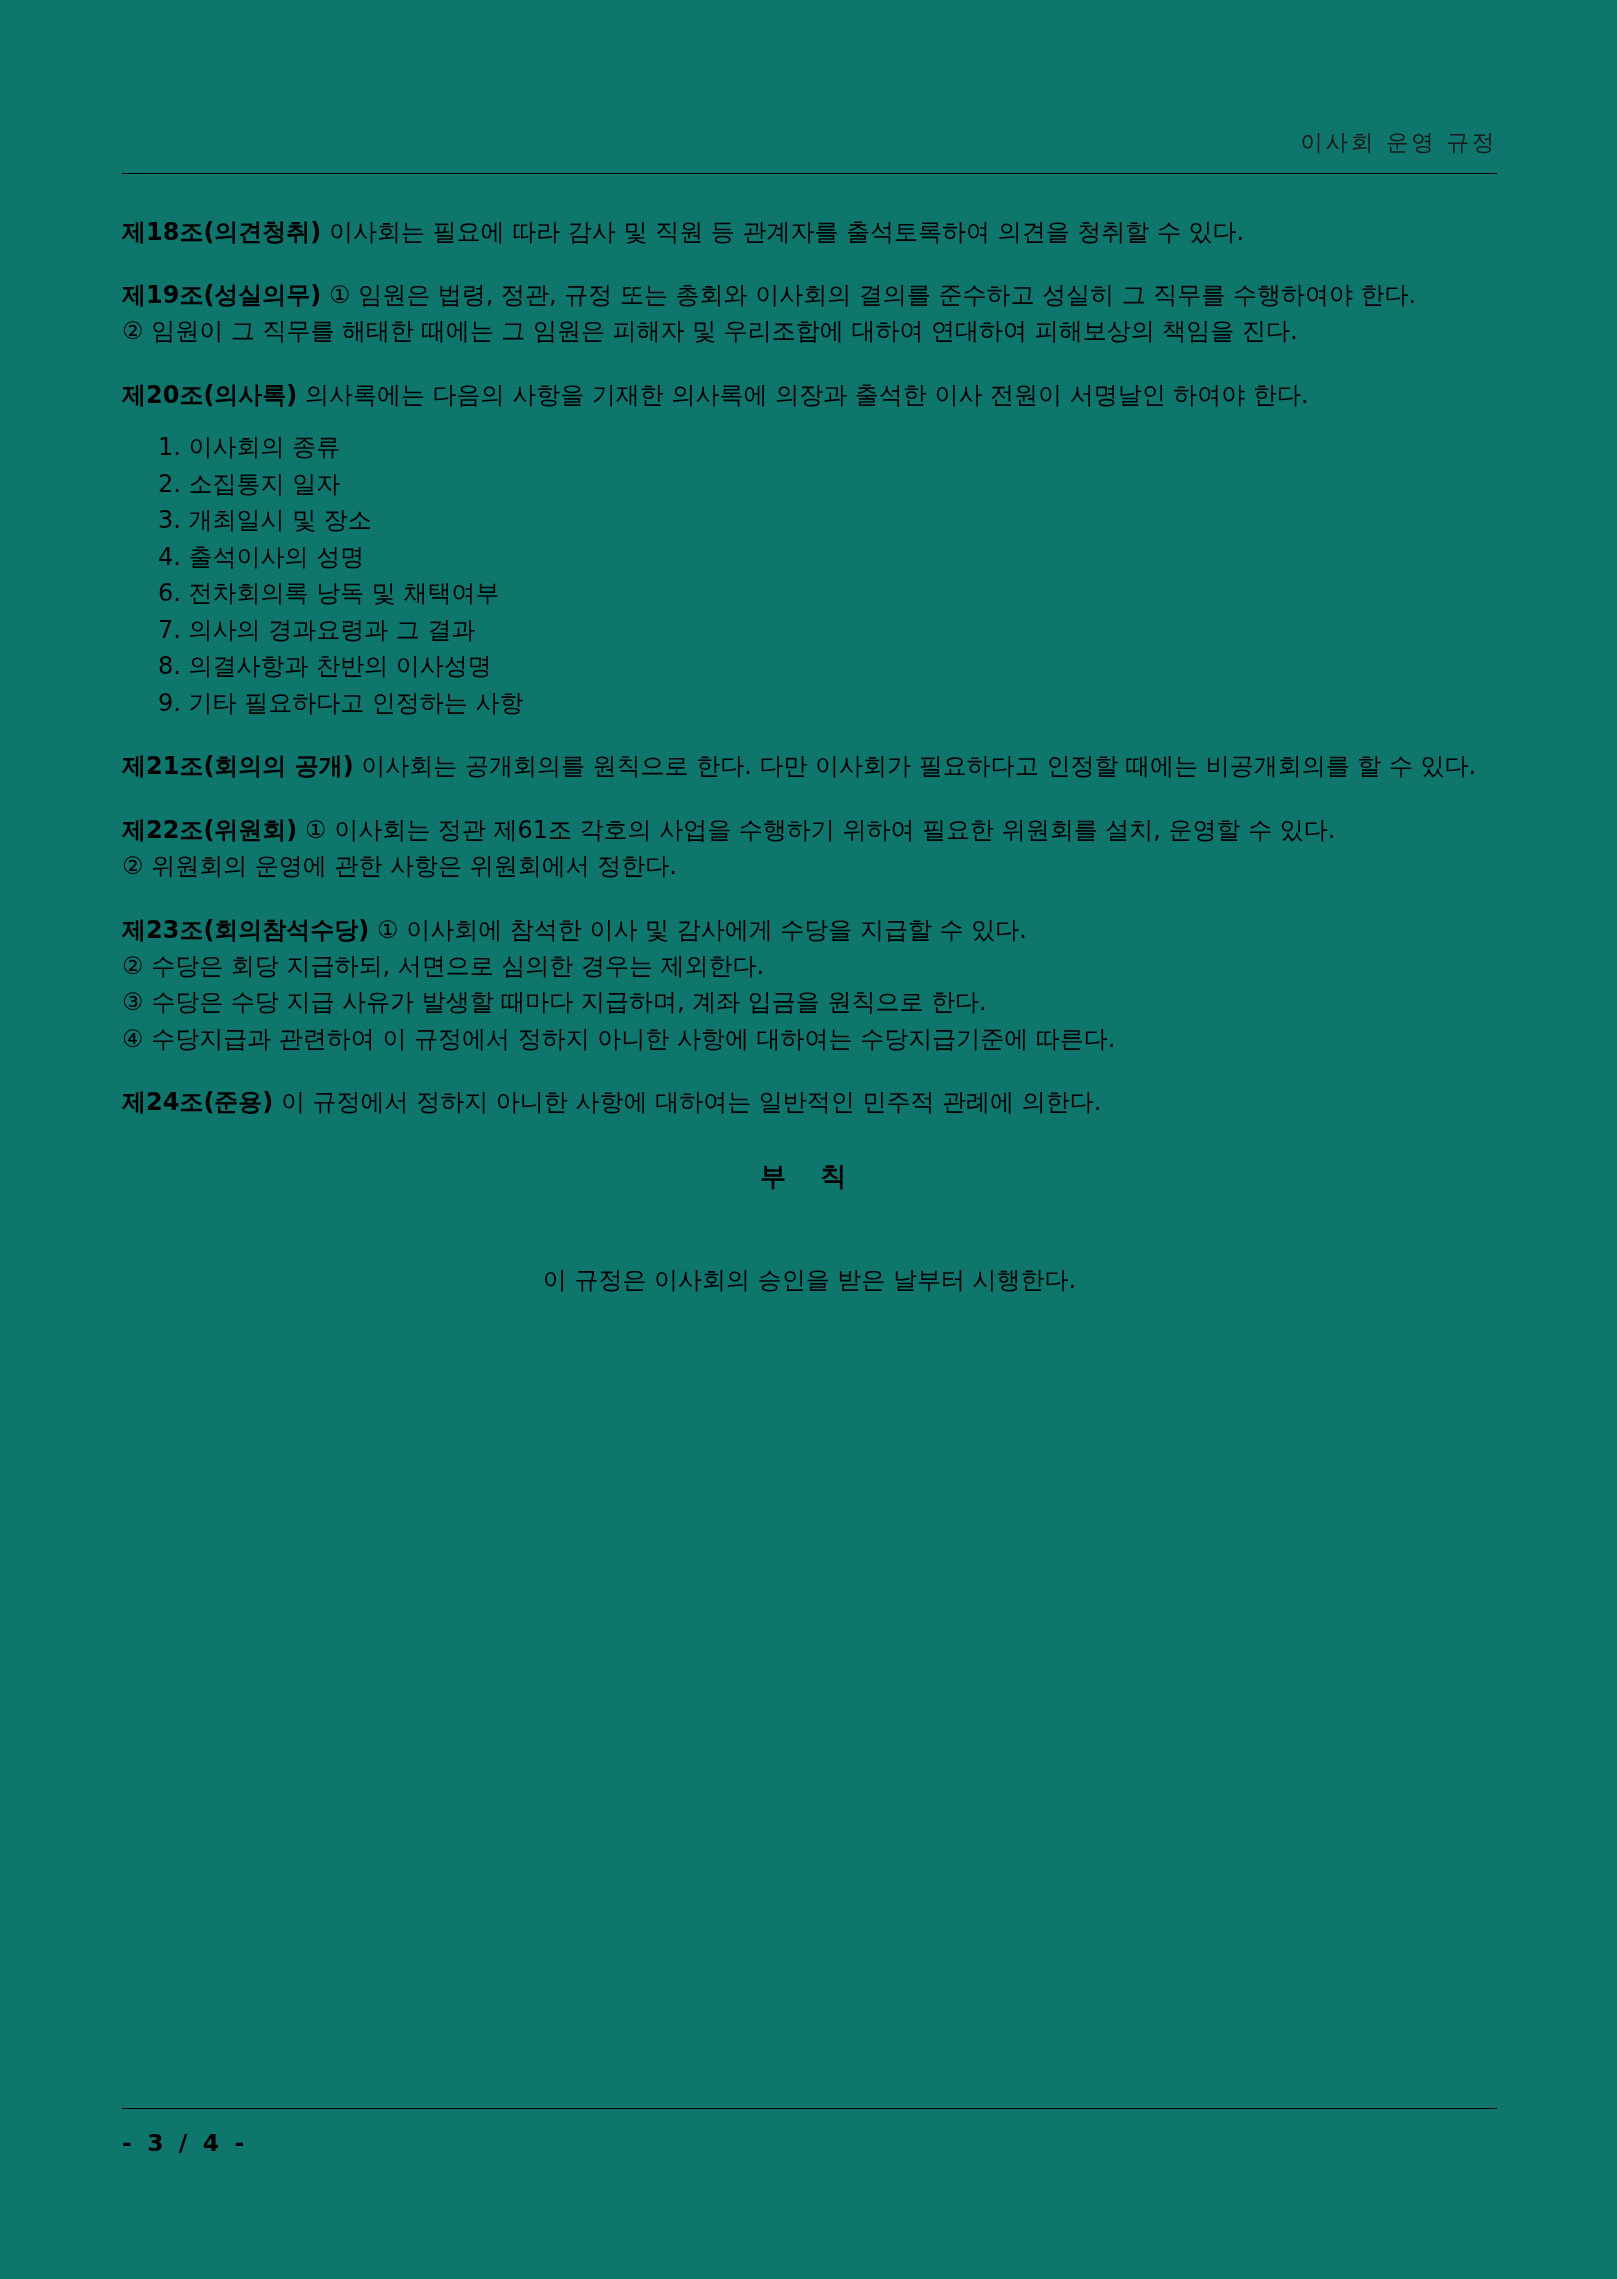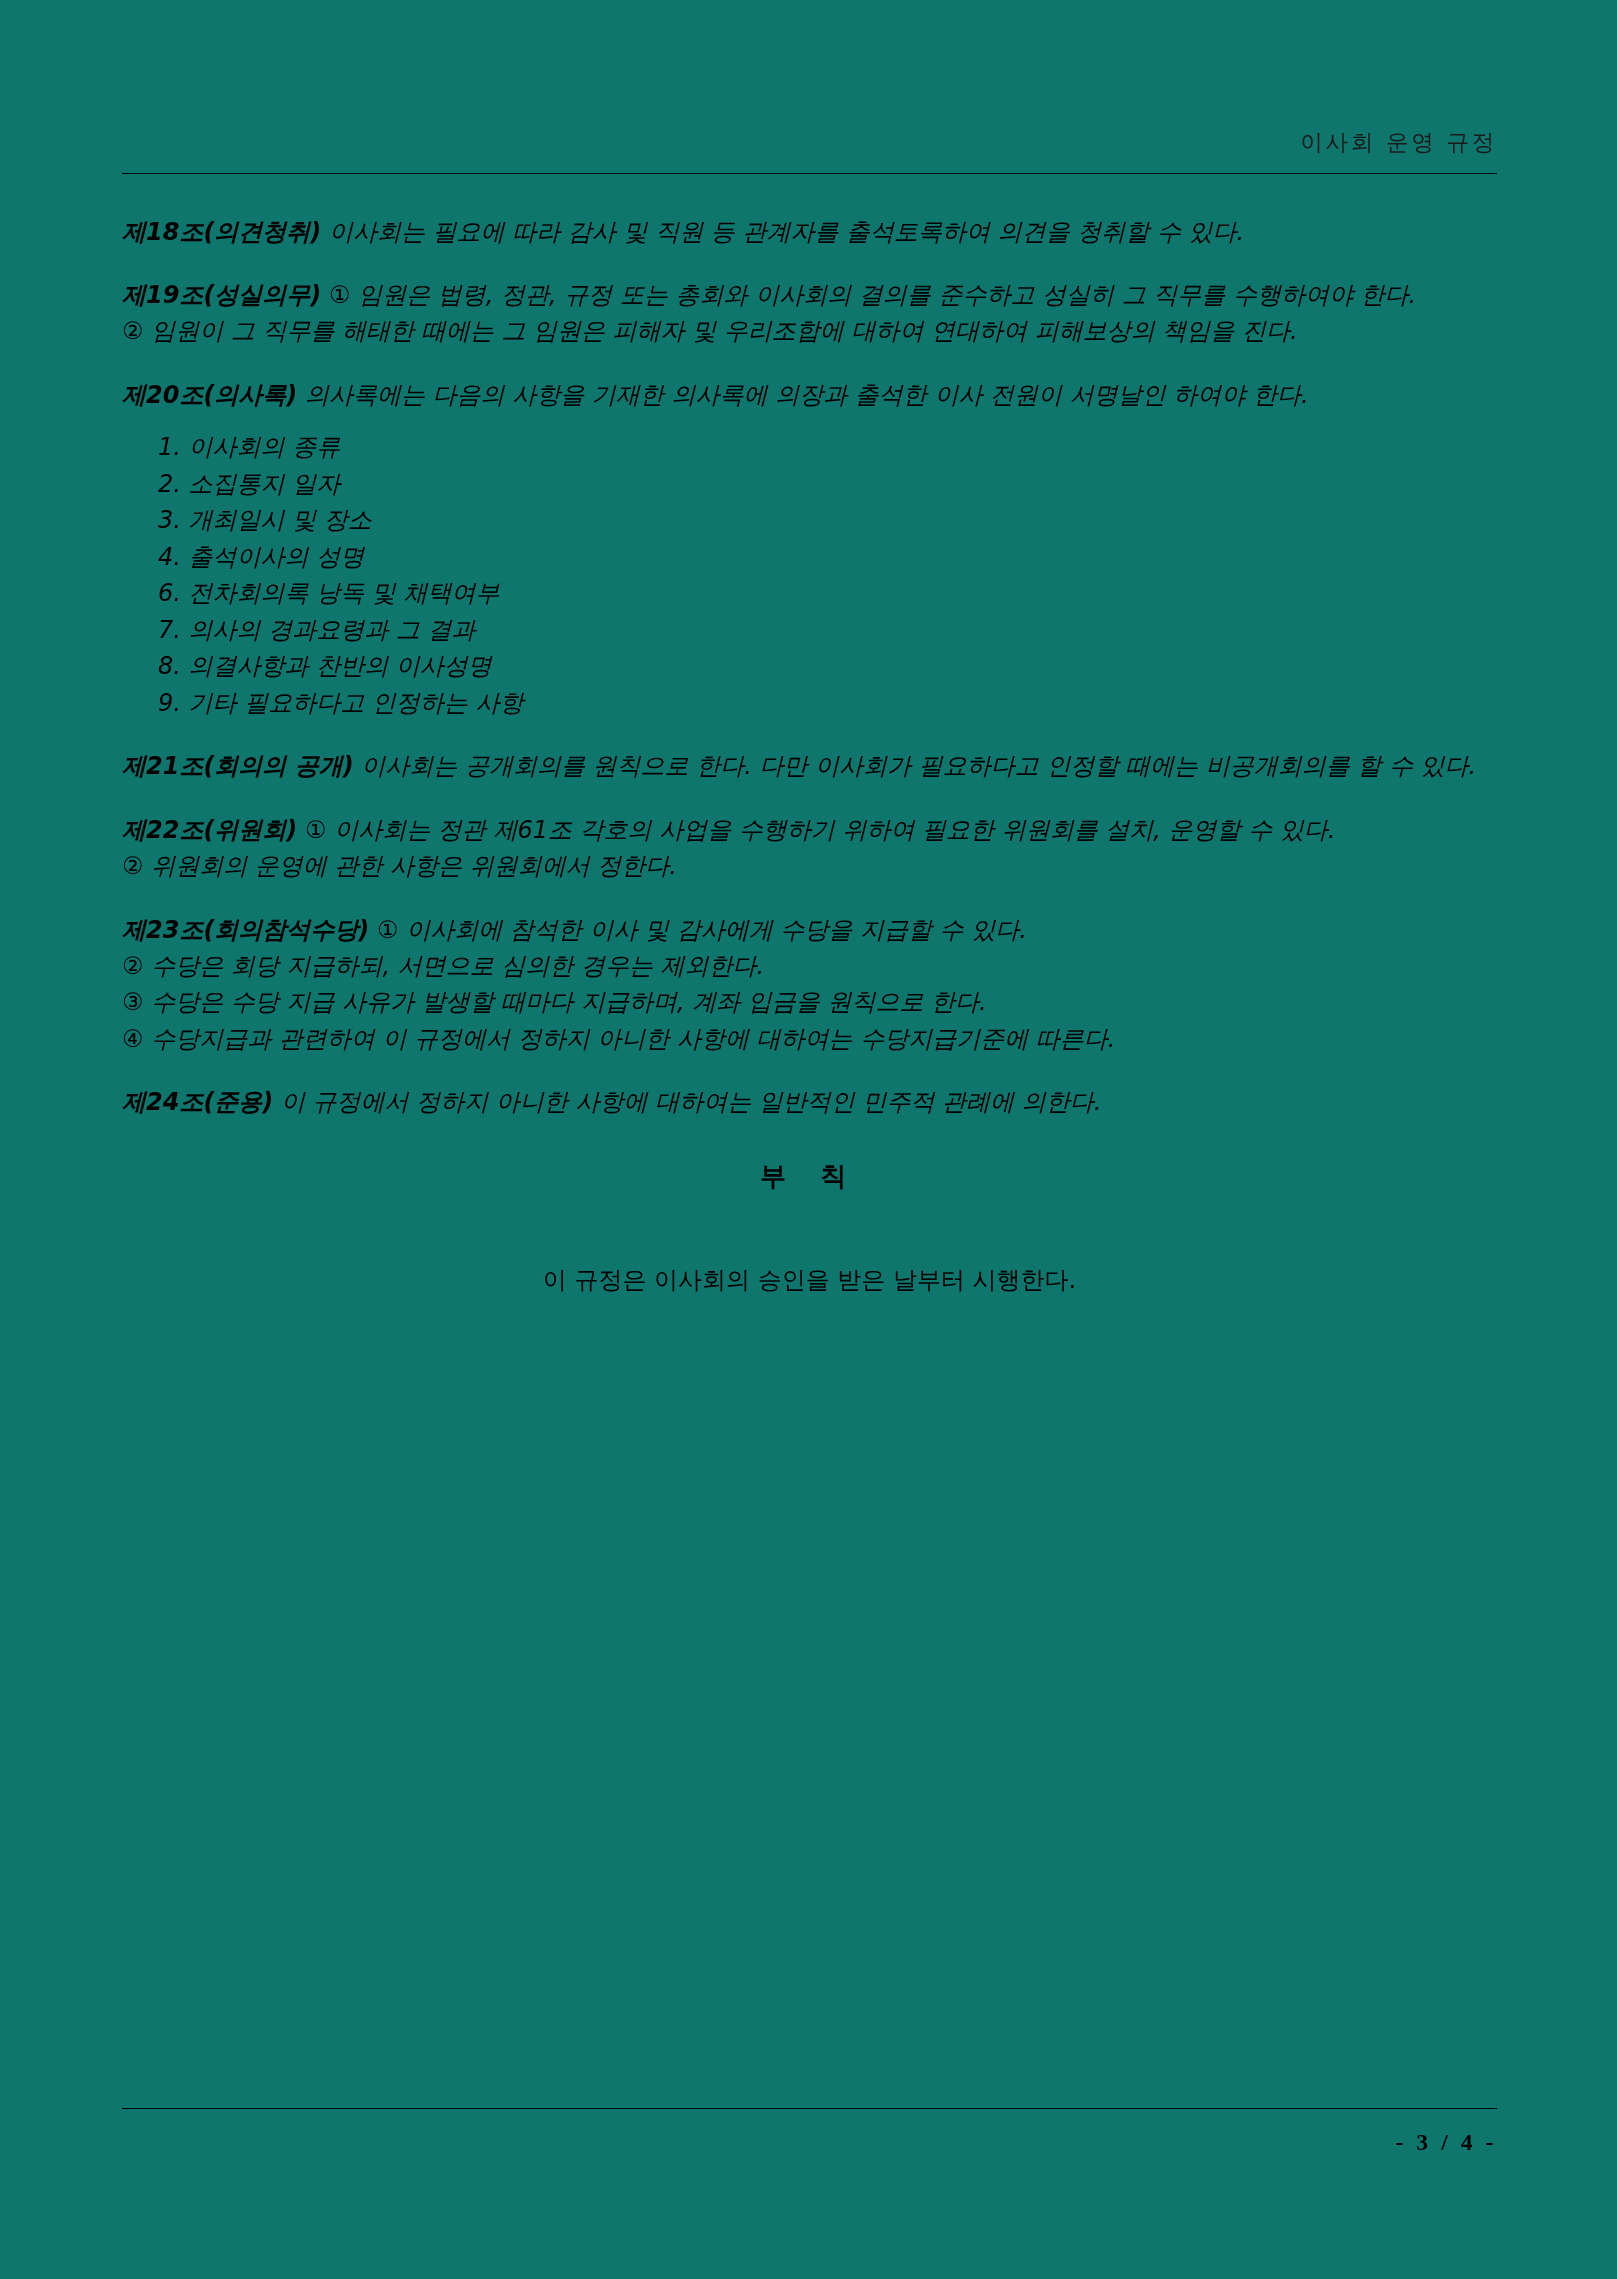--- a/index.html
+++ b/index.html
@@ -42,21 +42,20 @@
   .body-area {
     margin-top: 40px;
     font-size: 24px;
     line-height: 1.52;
     color: #000000;
   }
   .article {
     margin-bottom: 27px;
     text-align: justify;
     text-justify: inter-ideograph;
-    font-style: italic;
   }
   .article p {
     margin: 0;
     text-align: justify;
     text-justify: inter-ideograph;
   }
   .art-title {
     font-weight: bold;
   }
   .hang {
@@ -99,25 +98,24 @@
     left: 122px;
     top: 2108px;
     width: 1375px;
   }
   .footer-rule {
     border-top: 1.8px solid #000000;
     width: 100%;
   }
   .footer-page {
     margin-top: 20px;
-    text-align: right;
+    text-align: left;
     font-size: 23.5px;
     letter-spacing: 3.6px;
     font-weight: bold;
-    font-family: Liberation Serif, serif;
   }
 </style>
 </head>
 <body>
 
 <div class="page">
 
   <div class="content">
 
     <div class="header">

